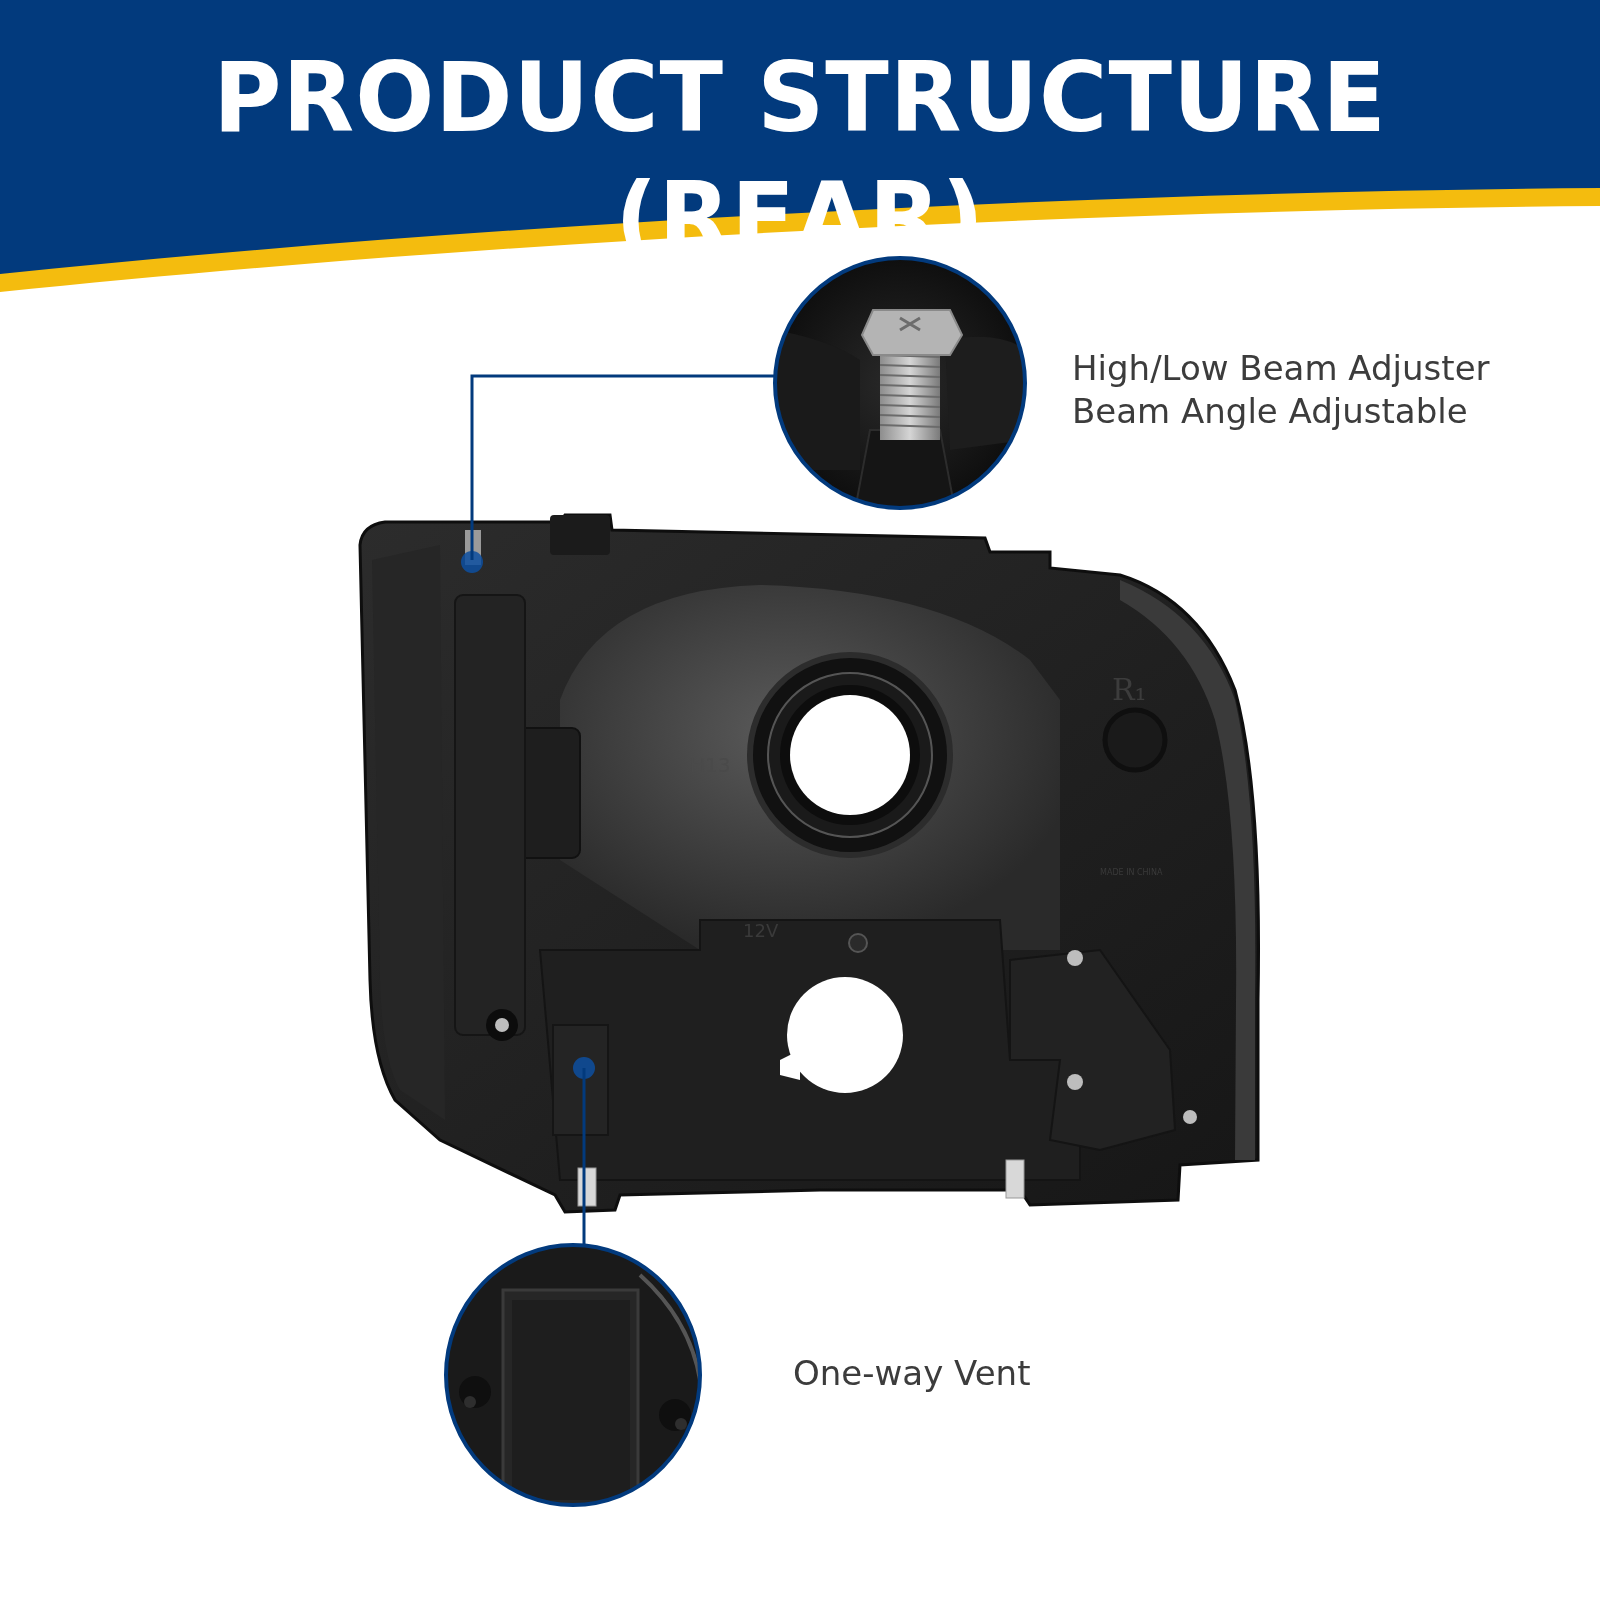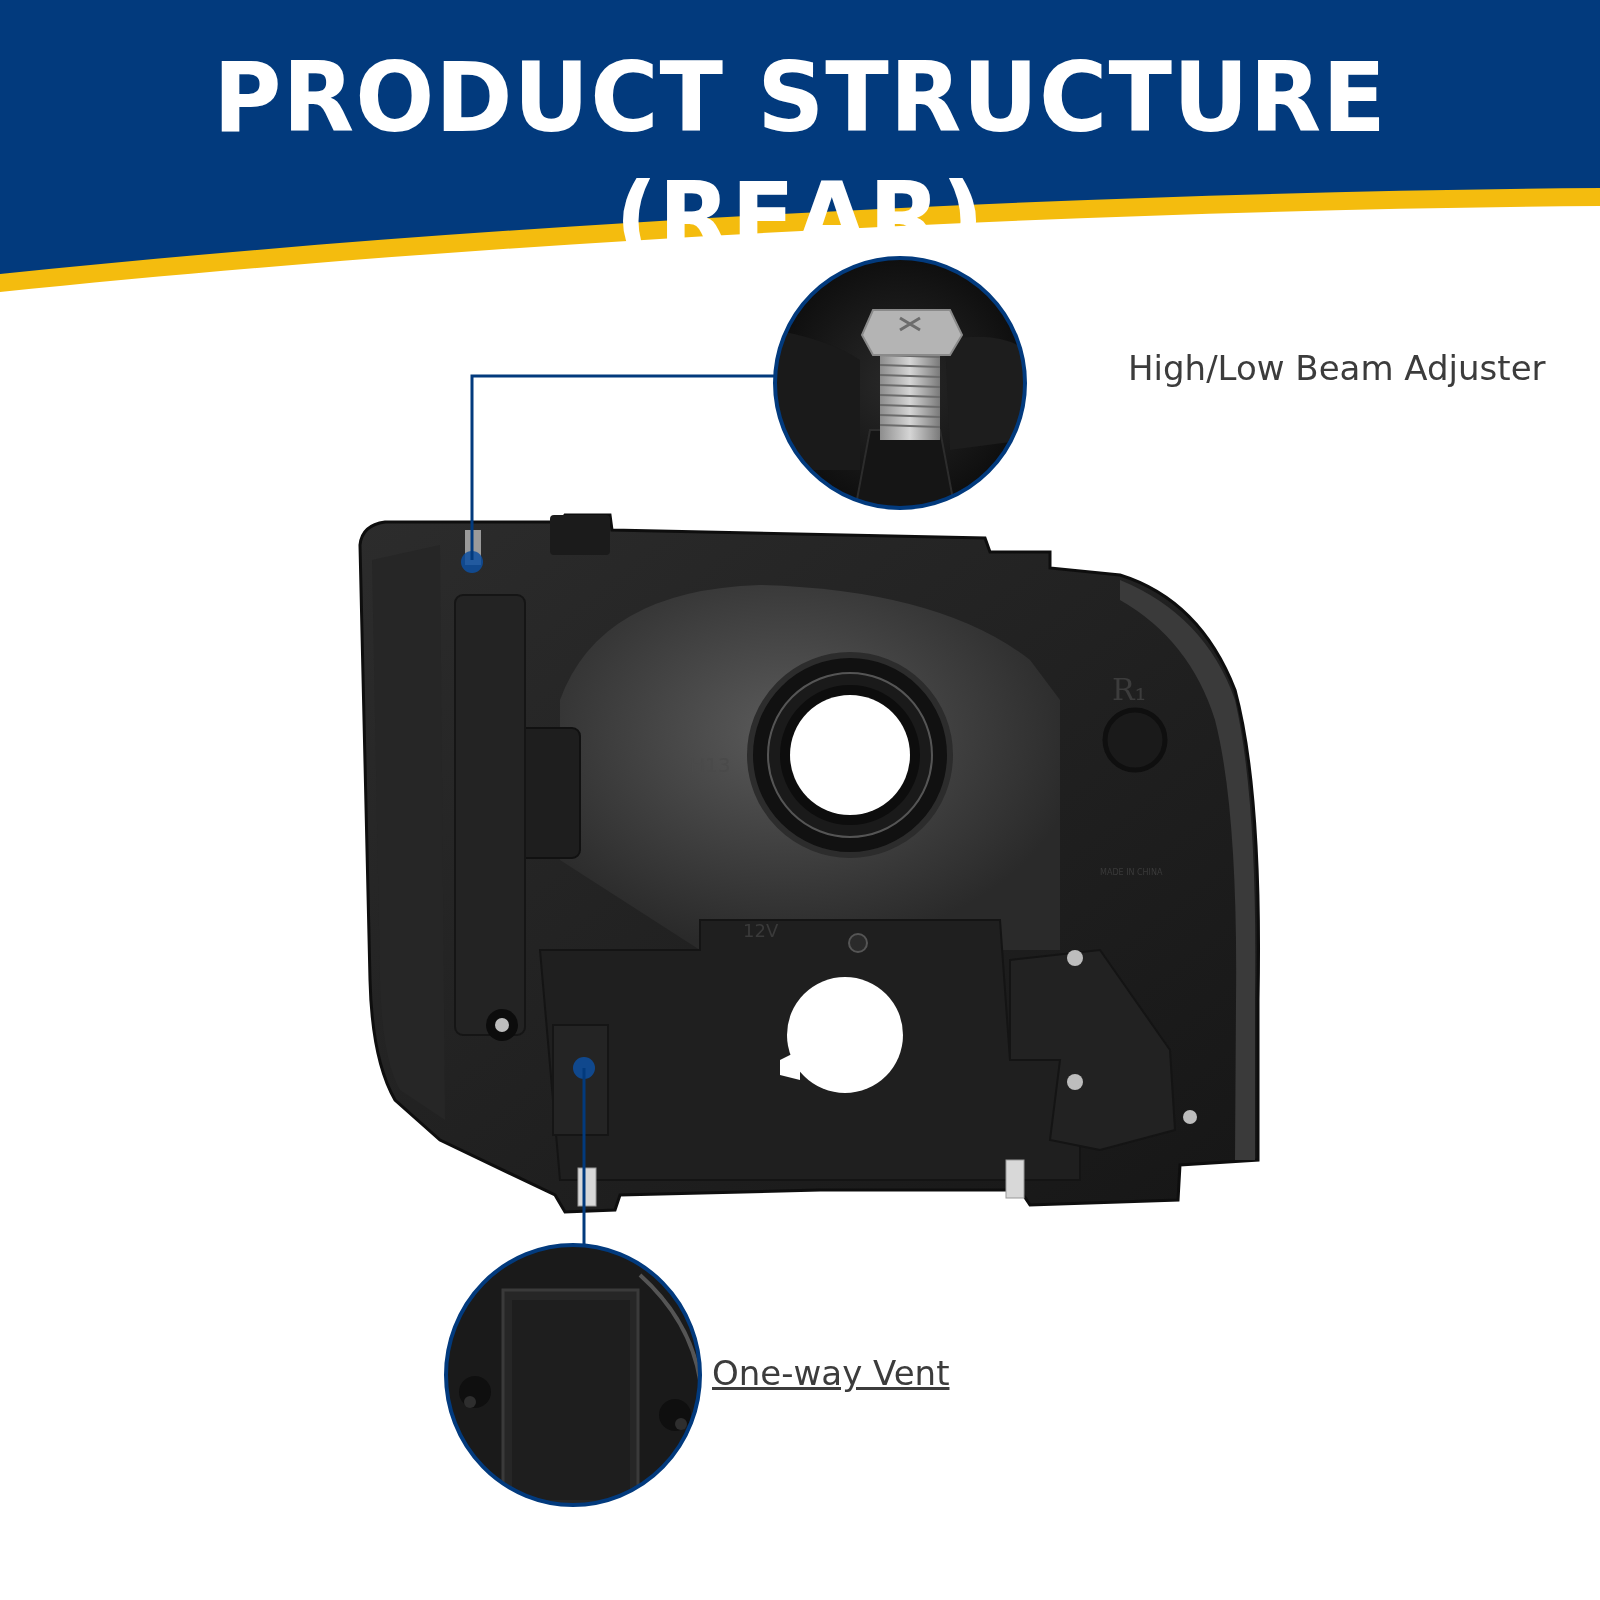--- a/index.html
+++ b/index.html
@@ -142,18 +142,19 @@
       <rect x="512" y="1300" width="118" height="200" fill="#1e1e1e"></rect>
       <circle cx="475" cy="1392" r="16" fill="#0f0f0f"></circle>
       <circle cx="470" cy="1402" r="6" fill="#2e2e2e"></circle>
       <circle cx="675" cy="1415" r="16" fill="#0f0f0f"></circle>
       <circle cx="681" cy="1424" r="6" fill="#2e2e2e"></circle>
     </g>
     <ellipse cx="573" cy="1375" rx="127" ry="130" fill="none" stroke="#023a7d" stroke-width="4"></ellipse>
   </g>
 </svg>
 
-<div class="callout-text" style="left:1128px; top:347px;">
+<div class="callout-text" style="left:1072px; top:347px;">
   <div>High/Low Beam Adjuster</div>
+  <div>Beam Angle Adjustable</div>
 </div>
-<div class="callout-text" style="left:712px; top:1352px;text-decoration:underline;">
+<div class="callout-text" style="left:793px; top:1352px;">
   <div>One-way Vent</div>
 </div>
 
 </body></html>

